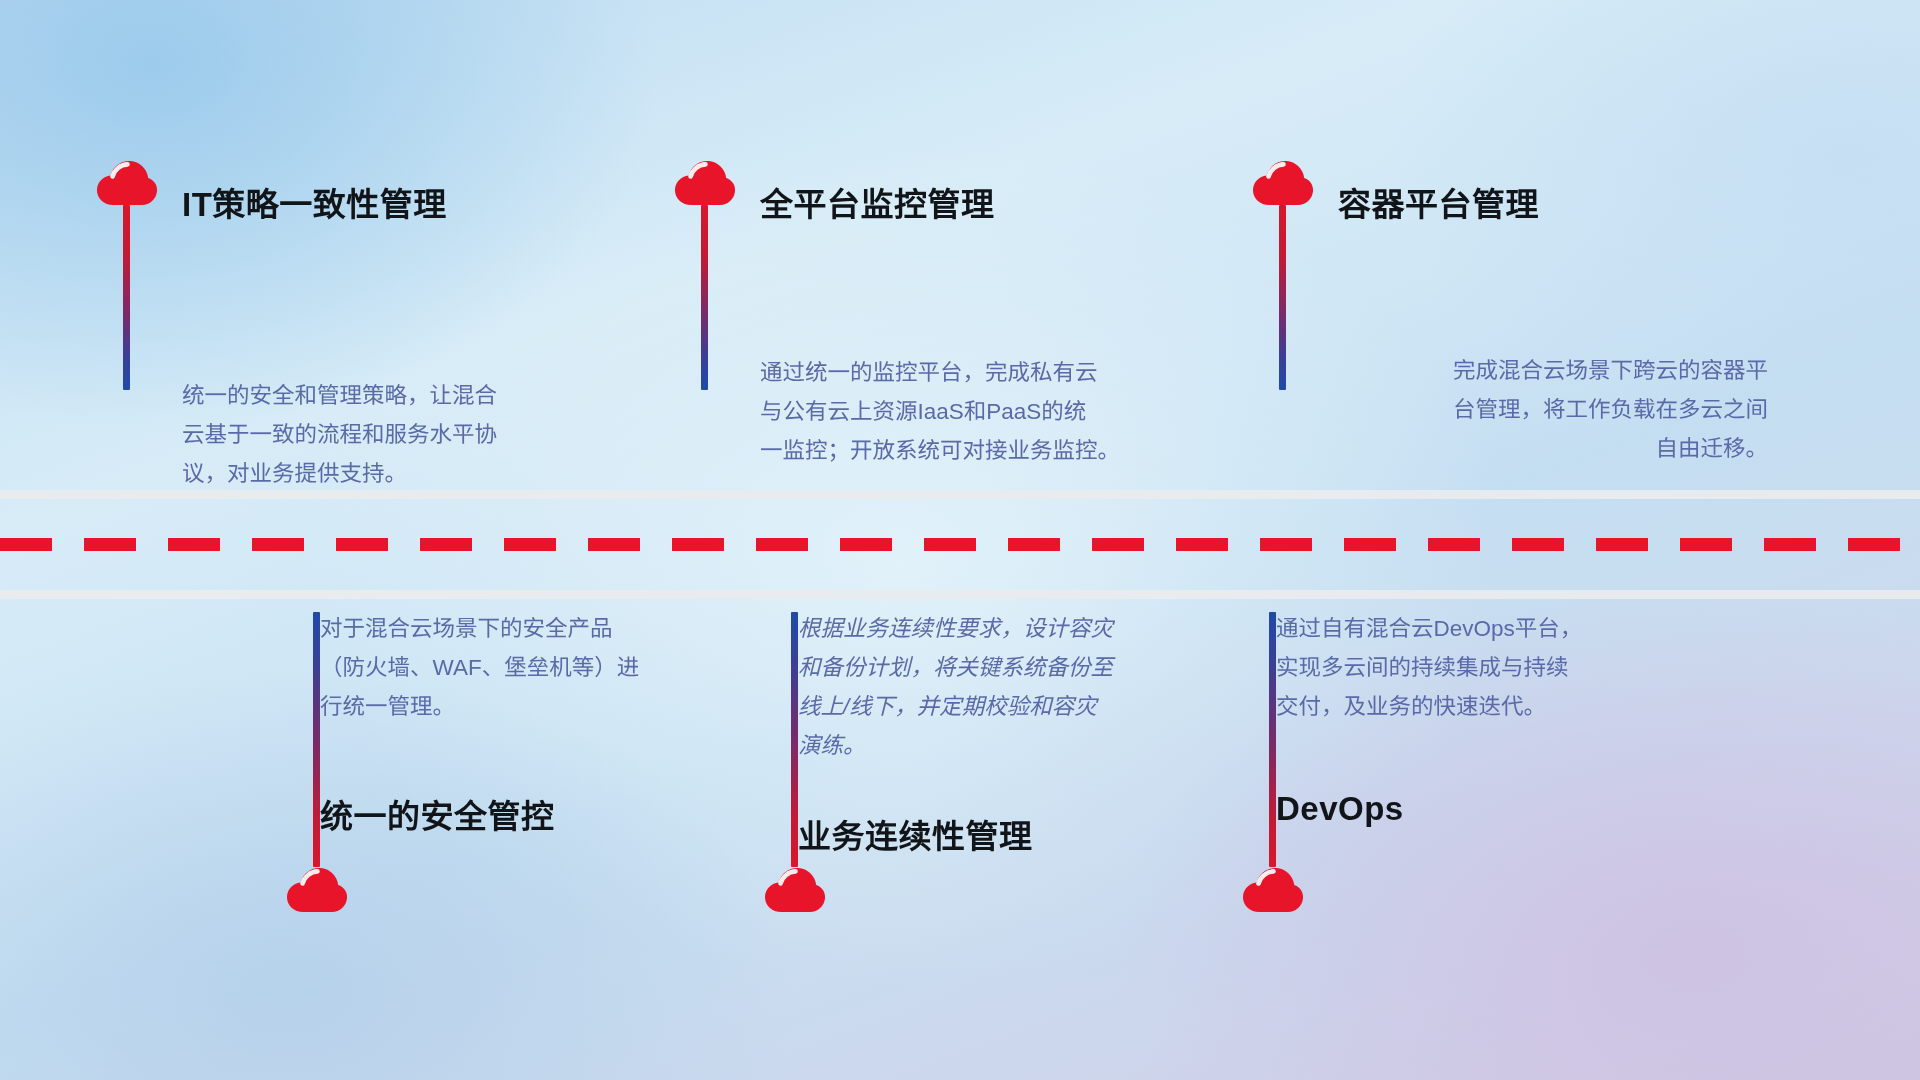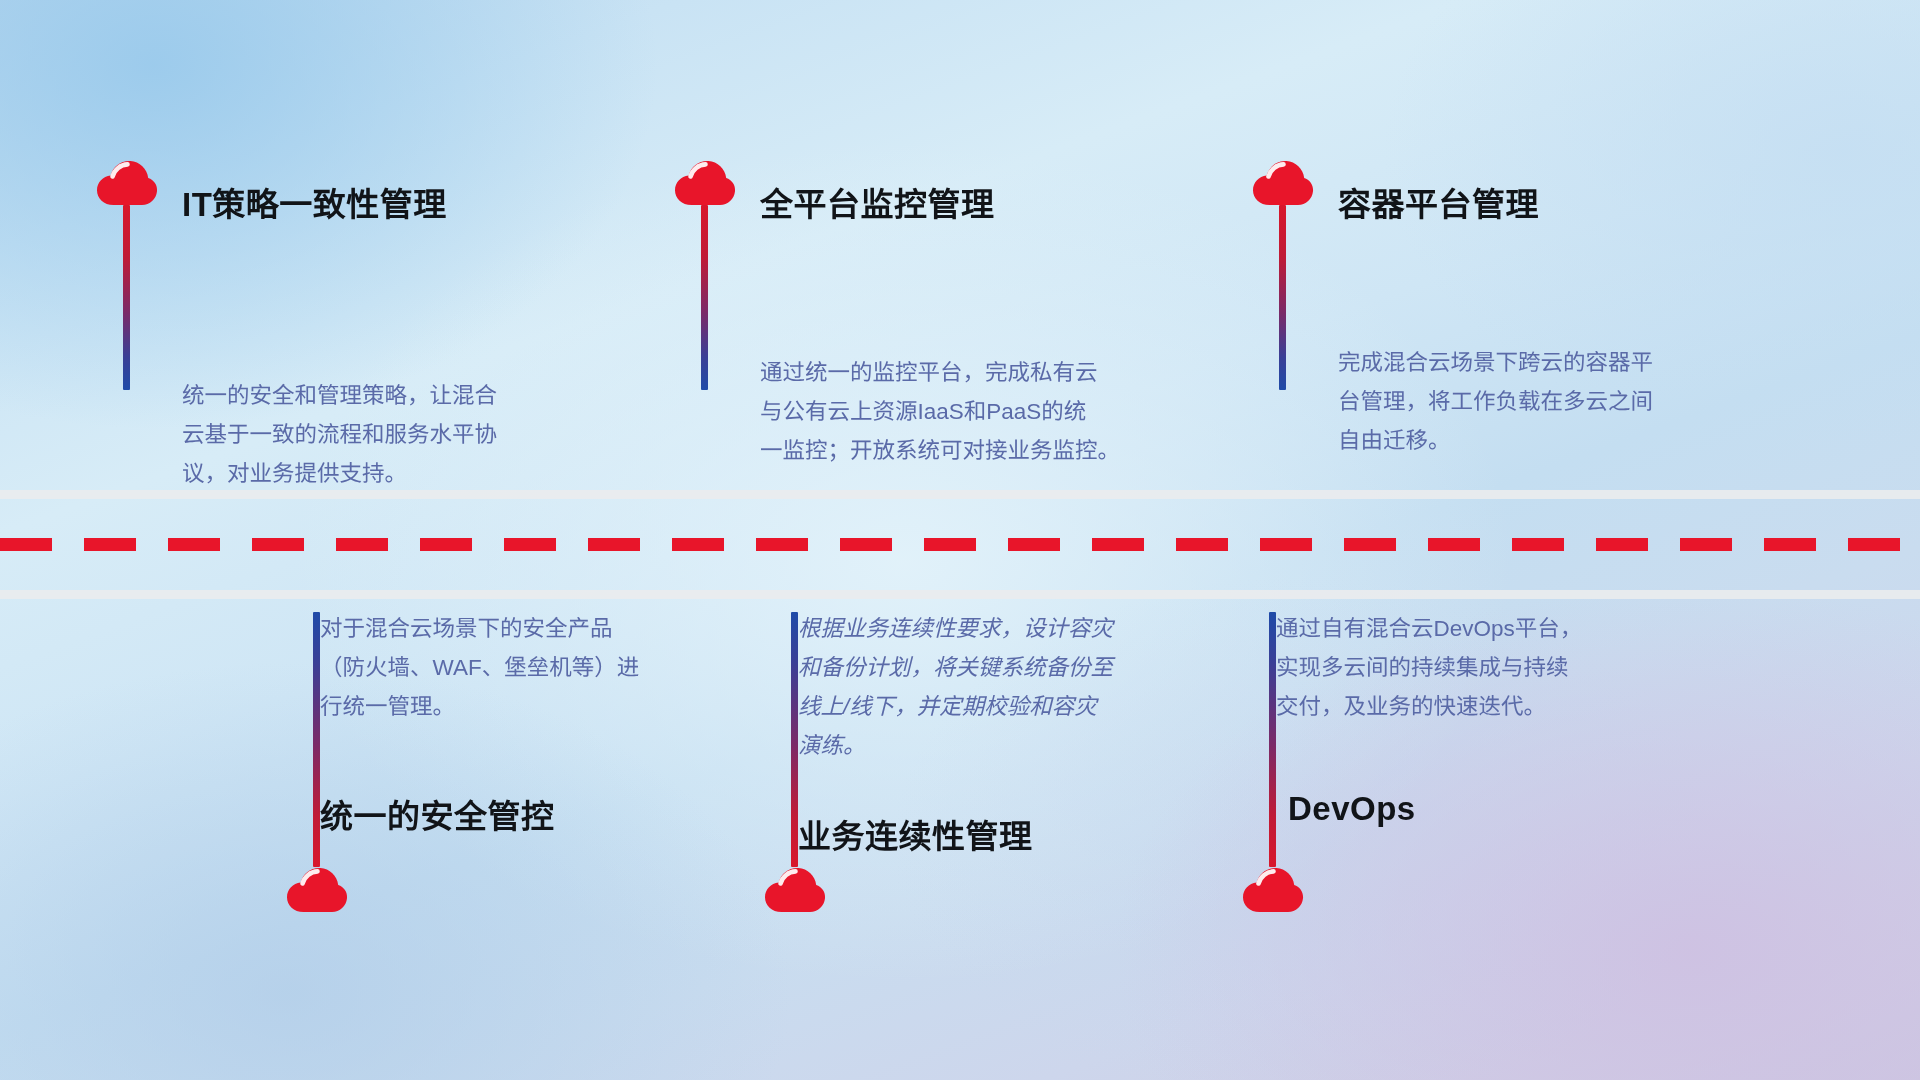--- a/index.html
+++ b/index.html
@@ -178,21 +178,21 @@
     <div class="pin" style="left:96px; top:10px;">
       <span class="cloud">
         <svg width="62" height="46" viewBox="0 0 62 46" aria-hidden="true">
           <path d="M17.5 45 C7.8 45 1 38.3 1 30.2 C1 22.6 7 16.4 14.6 15.6 C17.1 6.5 25.2 0.5 34.4 1.1 C43.6 1.7 51.1 8.8 52.2 18 C57.9 19.8 61.6 25.2 61 31.2 C60.3 38.9 53.8 45 46 45 Z" fill="#e8152a"></path>
           <path d="M16.5 16.5 C18.5 9.5 24.5 4.7 31.5 4.4" stroke="#ffffff" stroke-width="4.6" stroke-linecap="round" fill="none" opacity="0.92"></path>
         </svg>
       </span>
       <div class="stem stem-down" style="left:27px; top:45px; height:185px;"></div>
     </div>
     <div class="title" style="left:182px; top:28px;">容器平台管理</div>
-    <div class="body" style="left:182px; top:193px;">完成混合云场景下跨云的容器平
+    <div class="body" style="left:182px; top:201px;text-align:right;">完成混合云场景下跨云的容器平
 台管理，将工作负载在多云之间
 自由迁移。</div>
   </div>
 
   <div class="col col-bottom" style="left:60px;">
     <div class="pin" style="left:226px; top:0;">
       <div class="stem stem-up" style="left:27px; top:0; height:255px;"></div>
       <span class="cloud" style="position:absolute; top:255px;">
         <svg width="62" height="46" viewBox="0 0 62 46" aria-hidden="true">
           <path d="M17.5 45 C7.8 45 1 38.3 1 30.2 C1 22.6 7 16.4 14.6 15.6 C17.1 6.5 25.2 0.5 34.4 1.1 C43.6 1.7 51.1 8.8 52.2 18 C57.9 19.8 61.6 25.2 61 31.2 C60.3 38.9 53.8 45 46 45 Z" fill="#e8152a"></path>
@@ -229,16 +229,16 @@
       <span class="cloud" style="position:absolute; top:255px;">
         <svg width="62" height="46" viewBox="0 0 62 46" aria-hidden="true">
           <path d="M17.5 45 C7.8 45 1 38.3 1 30.2 C1 22.6 7 16.4 14.6 15.6 C17.1 6.5 25.2 0.5 34.4 1.1 C43.6 1.7 51.1 8.8 52.2 18 C57.9 19.8 61.6 25.2 61 31.2 C60.3 38.9 53.8 45 46 45 Z" fill="#e8152a"></path>
           <path d="M16.5 16.5 C18.5 9.5 24.5 4.7 31.5 4.4" stroke="#ffffff" stroke-width="4.6" stroke-linecap="round" fill="none" opacity="0.92"></path>
         </svg>
       </span>
     </div>
     <div class="body" style="left:260px; top:-3px;">通过自有混合云DevOps平台，
 实现多云间的持续集成与持续
 交付，及业务的快速迭代。</div>
-    <div class="title" style="left:272px; top:178px;text-align:center;">DevOps</div>
+    <div class="title" style="left:260px; top:178px;text-align:center;">DevOps</div>
   </div>
 
 </div>
 
 </body></html>

